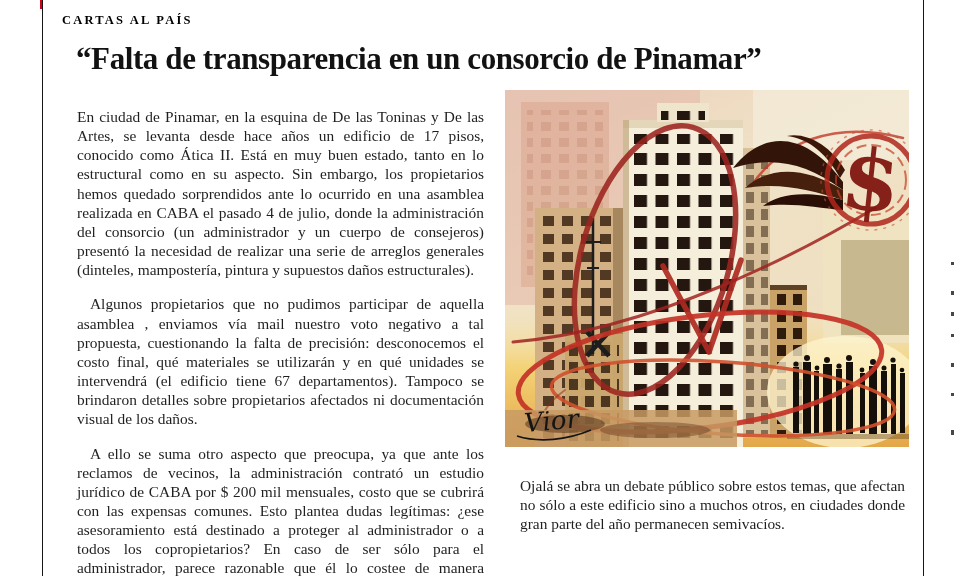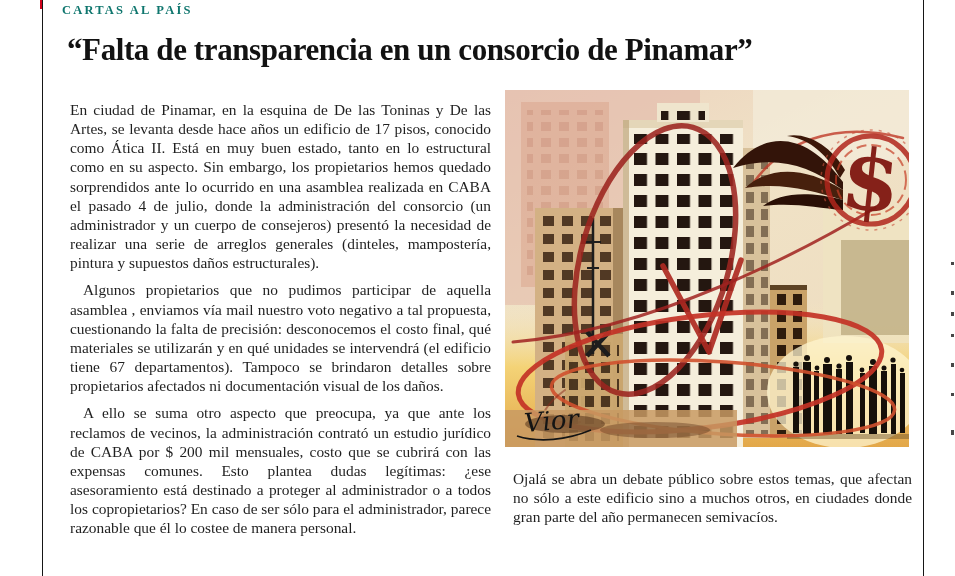--- a/index.html
+++ b/index.html
@@ -5,33 +5,33 @@
   html,body{margin:0;padding:0;background:#ffffff;}
   #page{
     position:relative;width:955px;height:576px;background:#ffffff;
     overflow:hidden;font-family:"Liberation Serif","DejaVu Serif",serif;color:#1e1e1e;
   }
   .rule-v{position:absolute;top:0;bottom:0;width:1px;background:#161616;}
   #left-rule{left:42px;}
   #right-rule{left:923px;}
   #red-tick{position:absolute;left:40px;top:0;width:2px;height:9px;background:#d0021b;}
   #kicker{
-    position:absolute;left:62px;top:3px;font-size:12.5px;font-weight:bold;
-    letter-spacing:2.2px;color:#0f766e;
+    position:absolute;left:62px;top:13px;font-size:12.5px;font-weight:bold;
+    letter-spacing:2.2px;color:#000000;
   }
   #headline{
-    position:absolute;left:60px;top:26px;width:850px;margin:7px;
+    position:absolute;left:60px;top:26px;width:850px;margin:16px;
     font-size:31px;font-weight:800;letter-spacing:-0.4px;color:#121212;line-height:1.1;
     font-family:"Liberation Serif","DejaVu Serif",serif;
   }
   .bodycol{
     font-size:15.4px;line-height:19.15px;text-align:justify;
     color:#1f1f1f;
   }
-  .bodycol p{margin:8px;}
+  .bodycol p{margin:15px;}
   .bodycol p + p{text-indent:13px;}
   #left-col{position:absolute;left:62px;top:92px;width:437px;height:486px;overflow:hidden;}
   #bottom-col{position:absolute;left:505px;top:461px;width:415px;height:117px;overflow:hidden;}
   #illustration-wrap{position:absolute;left:505px;top:90px;width:404px;height:357px;overflow:hidden;}
   .frag{position:absolute;width:3px;background:#474747;}
 </style>
 </head>
 <body>
 
 <div id="page">

